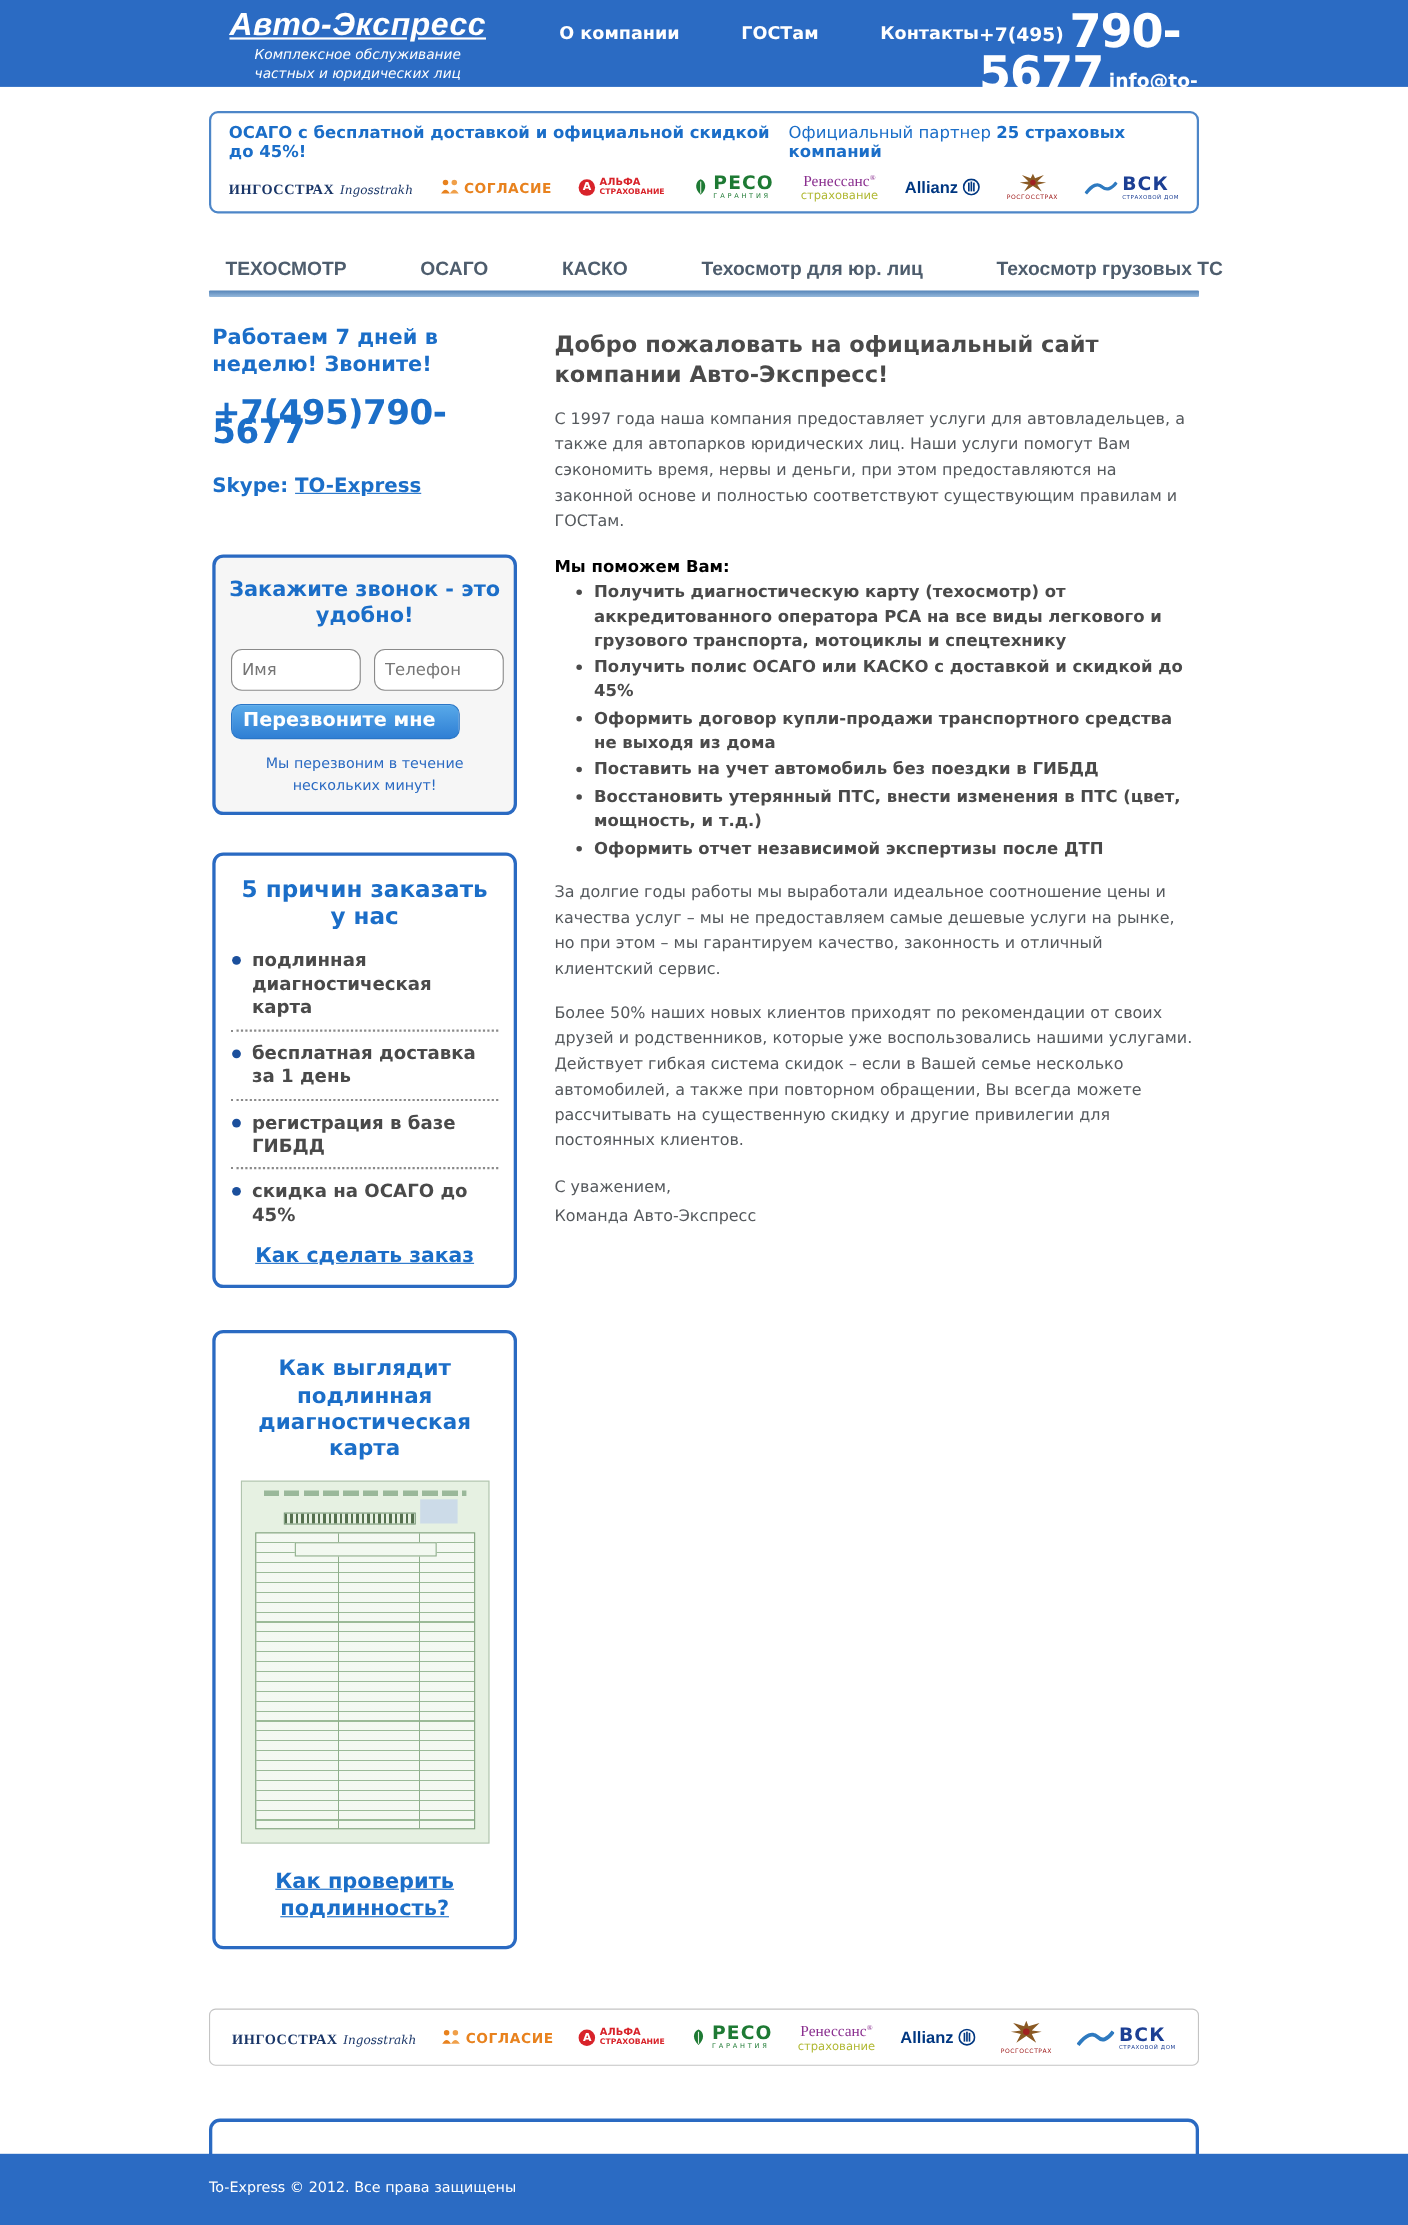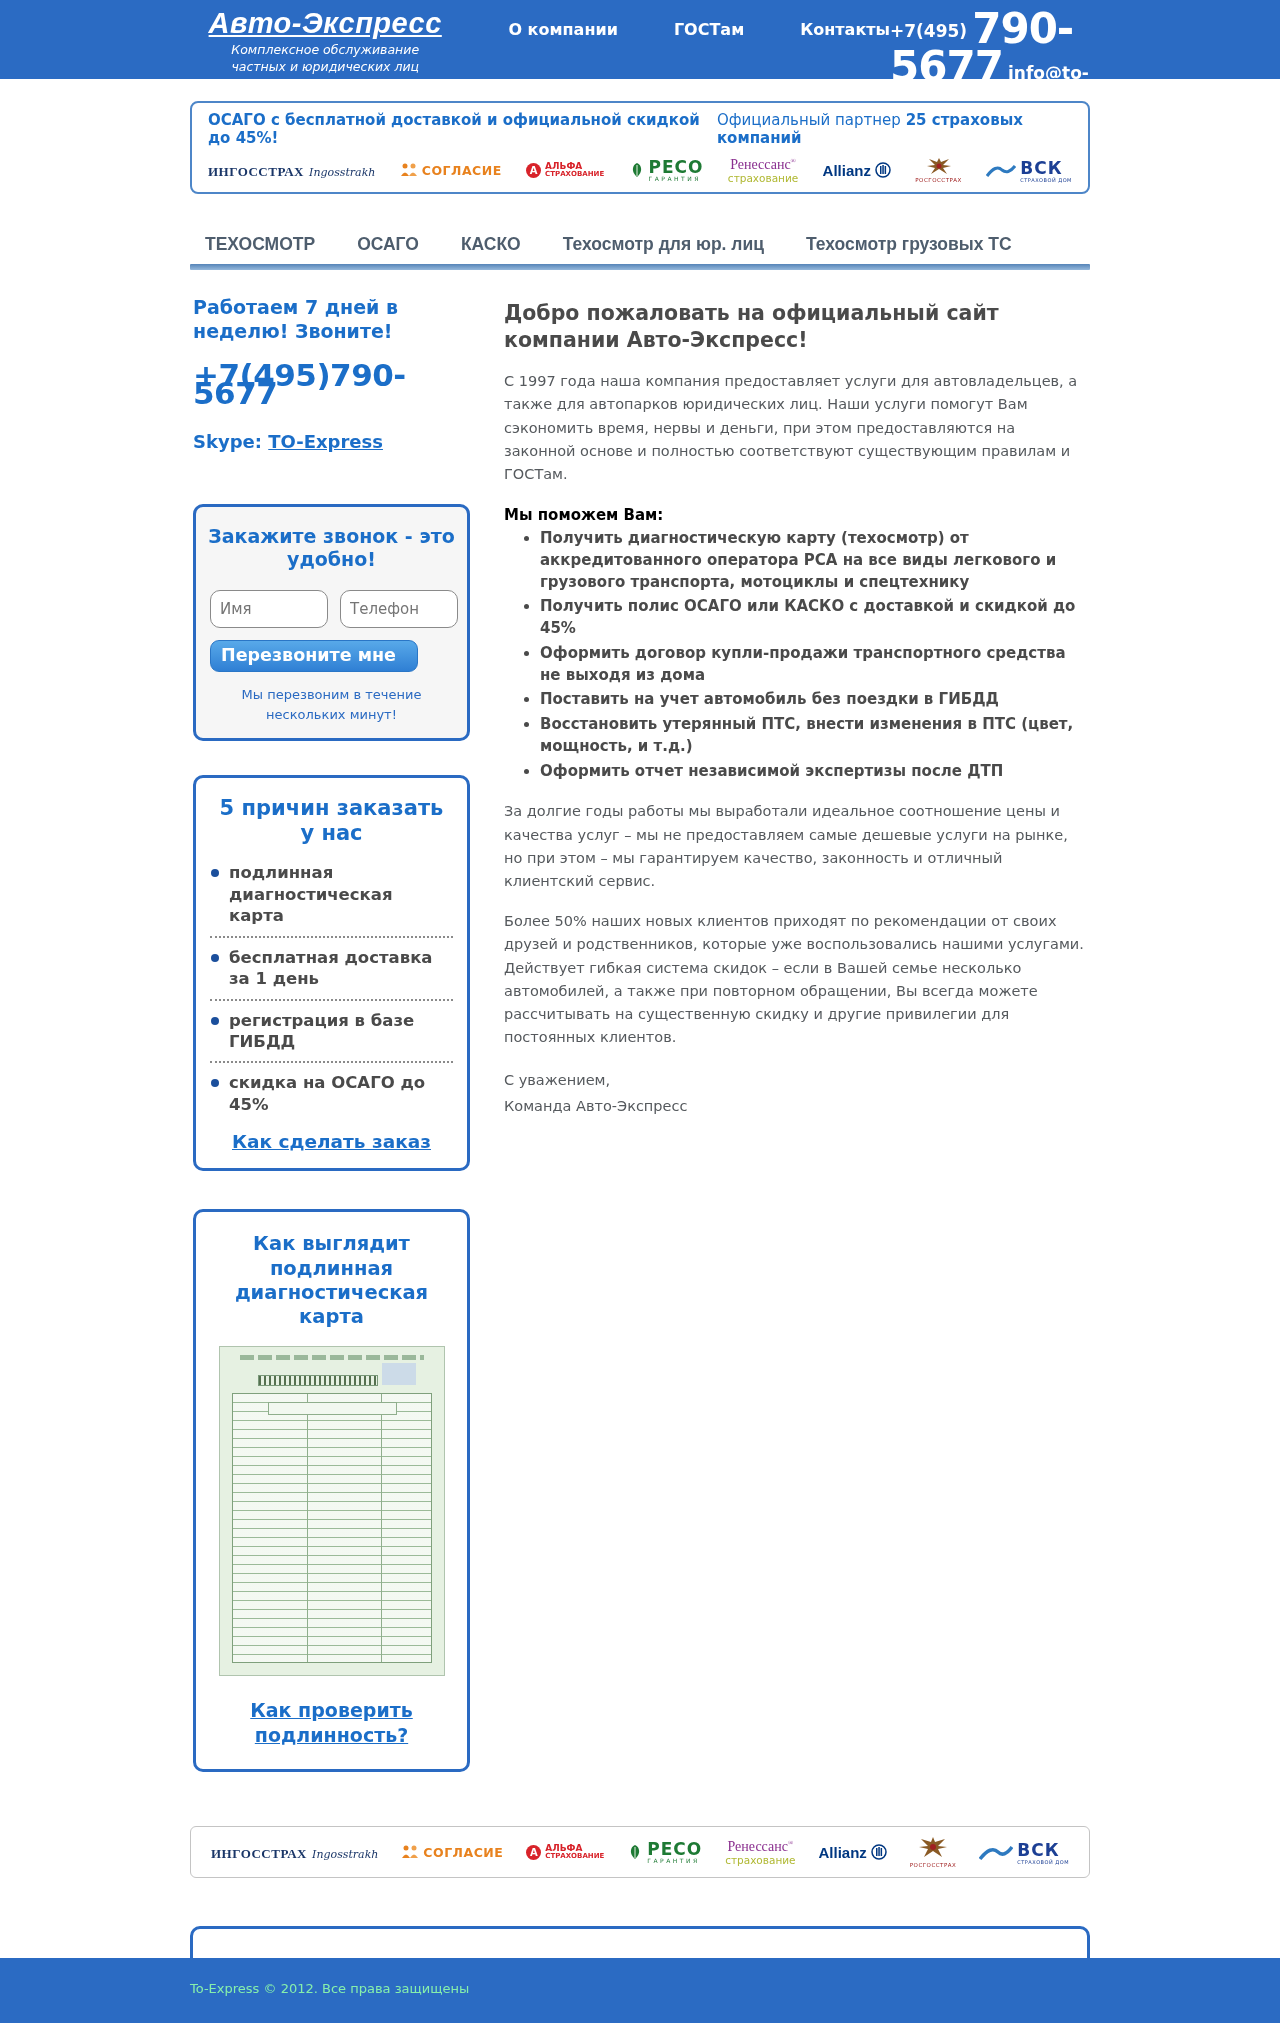--- a/index.html
+++ b/index.html
@@ -57,21 +57,21 @@
   .ren2 { color:#b0b832; font-size:10.5px; }
   .alz span { color:#003781; font-weight:bold; font-size:15px; font-family:"Liberation Sans", sans-serif; }
   .rgs { display:block; text-align:center; line-height:1; }
   .rgs-txt { color:#a02020; font-size:5.5px; letter-spacing:0.5px; display:block; margin-top:1px; }
   .vsk { position:relative; }
   .vsk-t { color:#1c3f94; font-weight:bold; font-size:17px; letter-spacing:1px; }
   .vsk-sub { color:#1c3f94; font-size:5px; display:block; line-height:1; letter-spacing:0.5px; }
   .vsk svg { display:block; }
 
   
-  .tabs { margin-top:40px; display:flex; gap:42px; padding-left:15px; }
+  .tabs { margin-top:40px; display:flex; gap:67px; padding-left:15px; }
   .tabs a {
     color:#4e5d6d; font-size:17.5px; font-weight:bold; text-decoration:none; white-space:nowrap;
     font-family:"Liberation Sans", sans-serif;
   }
   .tabs-bar { height:6px; margin-top:9px; background:linear-gradient(#5584b8,#96b9dc); border-radius:1px; }
 
   
   .main-wrap { display:flex; margin-top:26px; }
   .sidebar { width:280px; flex:0 0 280px; padding-left:3px; }
   .content { margin-left:34px; width:583px; }
@@ -150,21 +150,21 @@
 
   
   .footer-box { margin-top:48px; border:3px solid #2a6ac2; border-radius:10px; padding:28px 24px 32px; background:#fff; }
   .fgrid { display:grid; grid-template-columns:210px 240px 215px 1fr; row-gap:12px; }
   .fgrid a { color:#1b6ec8; font-size:15px; font-weight:bold; text-decoration:none; font-family:"Liberation Sans", sans-serif; }
   .fhead { grid-column:3 / 5; color:#4a4a4a; font-size:15px; font-weight:bold; text-align:center; font-family:"Liberation Sans", sans-serif; }
 
   
   .bottom-bar { position:absolute; left:0; right:0; bottom:0; height:65px; background:#2b6bc3; }
   .bottom-bar .container { padding-top:20px; }
-  .copyright { color:#86efac; font-size:13px; }
+  .copyright { color:#ffffff; font-size:13px; }
 </style>
 </head>
 <body>
 
 <div class="top-header">
   <div class="container">
     <div class="logo-block">
       <div class="logo-title">Авто-Экспресс</div>
       <div class="logo-sub">Комплексное обслуживание частных и юридических лиц</div>
     </div>

